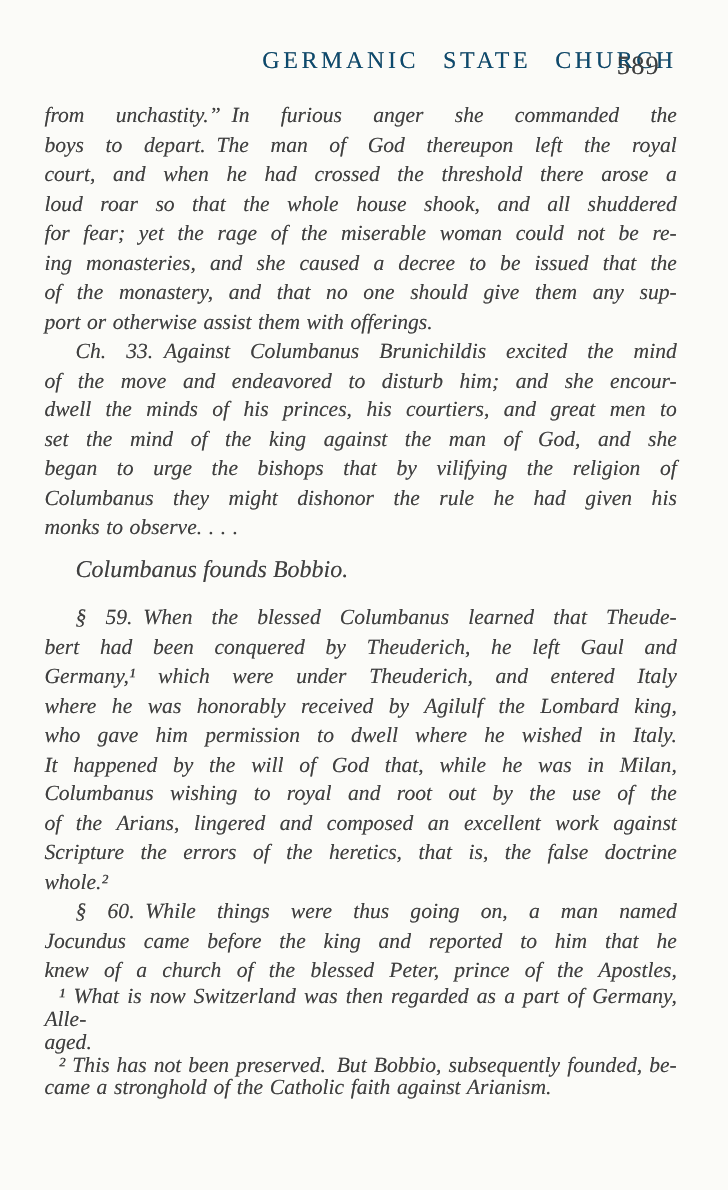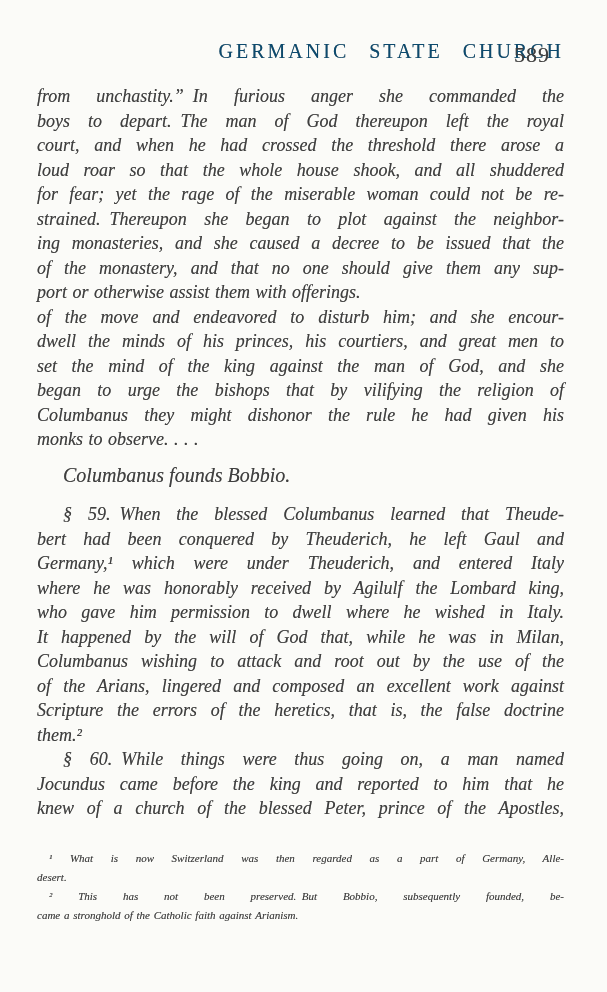--- a/index.html
+++ b/index.html
@@ -55,22 +55,22 @@
     text-align: right;
     text-align-last: left;
   }
   .indent { text-indent: 26px; }
   .side-heading {
     font-size: 20px;
     padding-left: 26px;
     margin: 11px 0 15px 0;
   }
   .footnotes {
-    margin-top: 28px;
-    font-size: 11px;
+    margin-top: 0;
+    font-size: 18px;
     line-height: 19px;
   }
   .footnotes .indent { text-indent: 12px; }
 </style>
 </head>
 <body>
 
 <div class="page">
 
   <header class="running-head">
@@ -79,60 +79,60 @@
   </header>
 
   <main class="body-text">
 
     <div class="para">
       <div class="line">from unchastity.” In furious anger she commanded the</div>
       <div class="line">boys to depart. The man of God thereupon left the royal</div>
       <div class="line">court, and when he had crossed the threshold there arose a</div>
       <div class="line">loud roar so that the whole house shook, and all shuddered</div>
       <div class="line">for fear; yet the rage of the miserable woman could not be re-</div>
-      <div class="line">strained. Thereupon she began to plot against the neighbor-</div>
       <div class="line">ing monasteries, and she caused a decree to be issued that the</div>
       <div class="line">of the monastery, and that no one should give them any sup-</div>
       <div class="line last">port or otherwise assist them with offerings.</div>
     </div>
 
     <div class="para">
+      <div class="line indent">Ch. 33. Against Columbanus Brunichildis excited the mind</div>
       <div class="line">of the move and endeavored to disturb him; and she encour-</div>
       <div class="line">dwell the minds of his princes, his courtiers, and great men to</div>
       <div class="line">set the mind of the king against the man of God, and she</div>
       <div class="line">began to urge the bishops that by vilifying the religion of</div>
       <div class="line">Columbanus they might dishonor the rule he had given his</div>
       <div class="line last">monks to observe. . . .</div>
     </div>
 
     <div class="side-heading">Columbanus founds Bobbio.</div>
 
     <div class="para">
       <div class="line indent">§ 59. When the blessed Columbanus learned that Theude-</div>
       <div class="line">bert had been conquered by Theuderich, he left Gaul and</div>
       <div class="line">Germany,¹ which were under Theuderich, and entered Italy</div>
       <div class="line">where he was honorably received by Agilulf the Lombard king,</div>
       <div class="line">who gave him permission to dwell where he wished in Italy.</div>
       <div class="line">It happened by the will of God that, while he was in Milan,</div>
-      <div class="line">Columbanus wishing to attack and root out by the use of the</div>
+      <div class="line">Columbanus wishing to royal and root out by the use of the</div>
       <div class="line">of the Arians, lingered and composed an excellent work against</div>
       <div class="line">Scripture the errors of the heretics, that is, the false doctrine</div>
-      <div class="line last">them.²</div>
+      <div class="line last">whole.²</div>
     </div>
 
     <div class="para">
       <div class="line indent">§ 60. While things were thus going on, a man named</div>
       <div class="line">Jocundus came before the king and reported to him that he</div>
       <div class="line">knew of a church of the blessed Peter, prince of the Apostles,</div>
     </div>
 
     <footer class="footnotes">
       <div class="para">
         <div class="line indent">¹ What is now Switzerland was then regarded as a part of Germany, Alle-</div>
-        <div class="line last">desert.</div>
+        <div class="line last">aged.</div>
       </div>
       <div class="para">
         <div class="line indent">² This has not been preserved. But Bobbio, subsequently founded, be-</div>
         <div class="line last">came a stronghold of the Catholic faith against Arianism.</div>
       </div>
     </footer>
 
   </main>
 </div>
 

